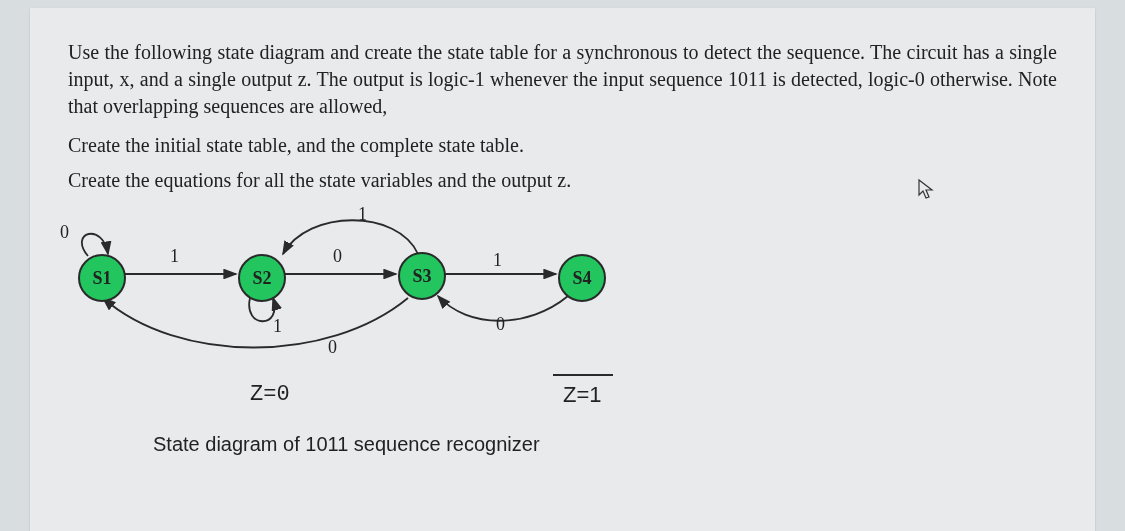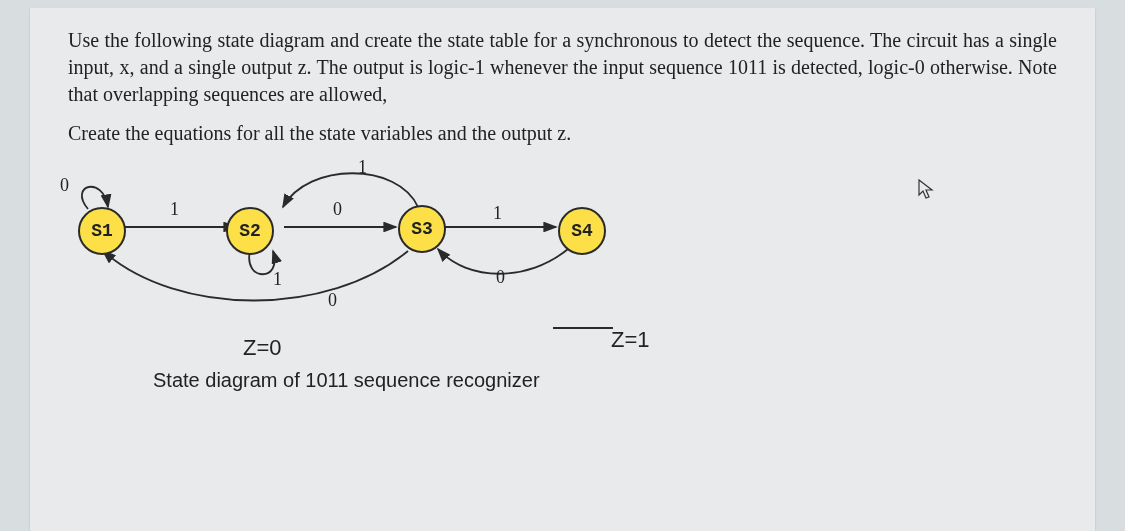--- a/index.html
+++ b/index.html
@@ -17,21 +17,21 @@
       margin: 8px 30px;
       padding: 18px 38px 20px 38px;
       box-shadow: 0 1px 2px rgba(0,0,0,0.15);
       position: relative;
       min-height: 490px;
     }
     .para {
       font-size: 20px;
       color: #222;
       line-height: 1.35;
-      margin: 1px 0 14px 0;
+      margin: 13px 0 14px 0;
       text-align: justify;
     }
     .para2, .para3 {
       font-size: 20px;
       color: #222;
       margin: 0 0 12px 0;
     }
     .diagram-area {
       position: relative;
       width: 700px;
@@ -43,26 +43,26 @@
       position: absolute;
       width: 44px;
       height: 44px;
       border: 2px solid #2a2a2a;
       border-radius: 50%;
       display: flex;
       align-items: center;
       justify-content: center;
       font-weight: bold;
       font-size: 18px;
-      background: #fde047;
+      background: #22c55e;
       color: #222;
-      font-family: Liberation Mono, monospace;
+      font-family: Liberation Serif, serif;
     }
     #s1 { left: 30px; top: 50px; }
-    #s2 { left: 178px; top: 50px; }
+    #s2 { left: 190px; top: 50px; }
     #s3 { left: 350px; top: 48px; }
     #s4 { left: 510px; top: 50px; }
     .edge-label {
       position: absolute;
       font-size: 18px;
       color: #222;
       font-family: 'Times New Roman', serif;
     }
     .z-label {
       position: absolute;
@@ -74,20 +74,21 @@
     .z-divider {
       position: absolute;
       border-top: 2px solid #2a2a2a;
       width: 60px;
     }
     .caption {
       position: absolute;
       font-size: 20px;
       font-family: Arial, sans-serif;
       color: #222;
+      margin-top: 17px;
     }
     .cursor-icon {
       position: absolute;
       right: 160px;
       top: 170px;
       font-size: 20px;
       color: #333;
       pointer-events: none;
     }
     svg.arrows {
@@ -97,20 +98,21 @@
       width: 700px;
       height: 230px;
       pointer-events: none;
     }
   </style>
 </head>
 <body>
 
 <div class="page">
   <p class="para">Use the following state diagram and create the state table for a synchronous to detect the sequence. The circuit has a single input, x, and a single output z.  The output is logic-1 whenever the input sequence 1011 is detected, logic-0 otherwise.  Note that overlapping sequences are allowed,</p>
+  <p class="para2">Create the initial state table, and the complete state table.</p>
   <p class="para3">Create the equations for all the state variables and the output z.</p>
 
   <span class="cursor-icon">
     <svg width="18" height="22" viewBox="0 0 18 22">
       <path d="M2 2 L2 17 L6 13 L9 20 L12 19 L9 12 L15 12 Z" fill="none" stroke="#333" stroke-width="1.2"></path>
     </svg>
   </span>
 
   <div class="diagram-area">
     <svg class="arrows">
@@ -144,19 +146,19 @@
 
     <span class="edge-label" style="left:12px; top:18px;">0</span>
     <span class="edge-label" style="left:122px; top:42px;">1</span>
     <span class="edge-label" style="left:285px; top:42px;">0</span>
     <span class="edge-label" style="left:310px; top:0px;">1</span>
     <span class="edge-label" style="left:445px; top:46px;">1</span>
     <span class="edge-label" style="left:225px; top:112px;">1</span>
     <span class="edge-label" style="left:448px; top:110px;">0</span>
     <span class="edge-label" style="left:280px; top:133px;">0</span>
 
-    <span class="z-label" style="left:195px; top:178px;">Z=0</span>
+    <span class="z-label" style="left:202px; top:178px;font-family:Liberation Mono, monospace;">Z=0</span>
     <div class="z-divider" style="left:505px; top:170px;"></div>
-    <span class="z-label" style="left:515px; top:170px;margin-left:48px;">Z=1</span>
+    <span class="z-label" style="left:515px; top:178px;">Z=1</span>
 
     <span class="caption" style="left:105px; top:212px;">State diagram of 1011 sequence recognizer</span>
   </div>
 </div>
 
 </body></html>

